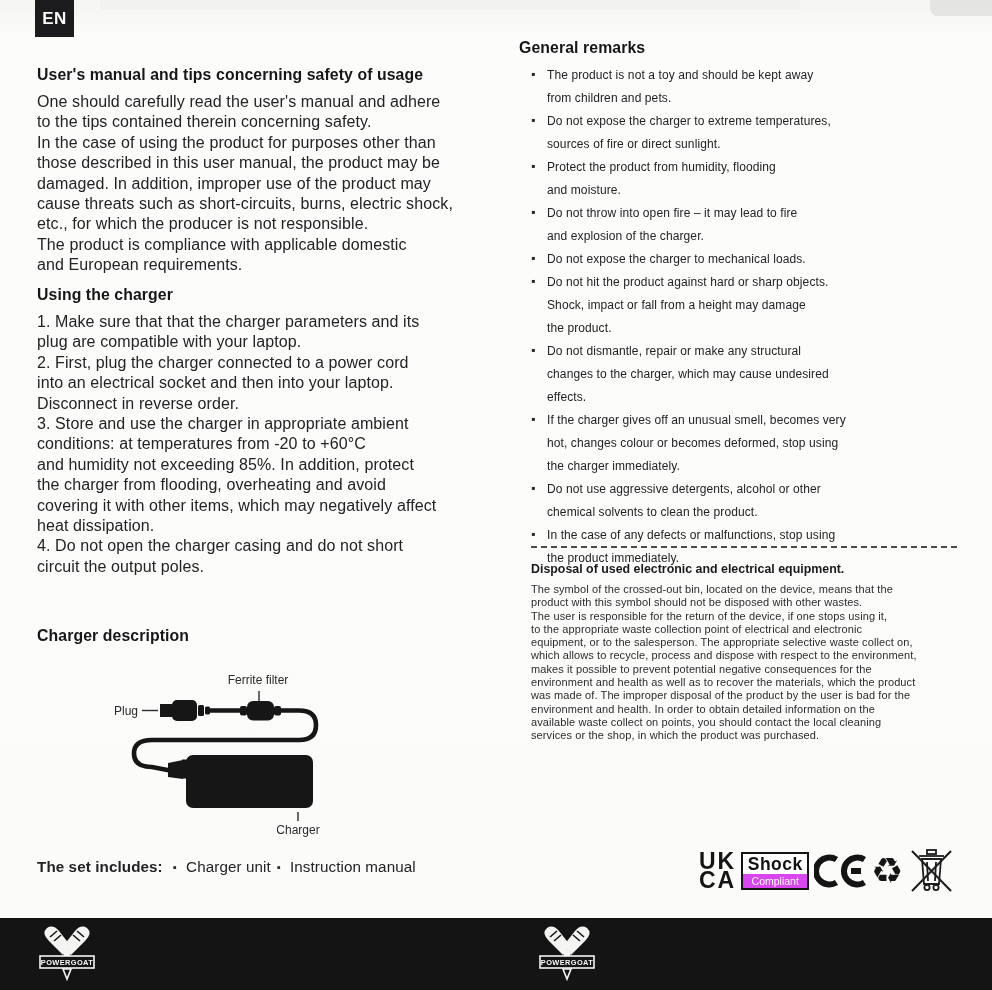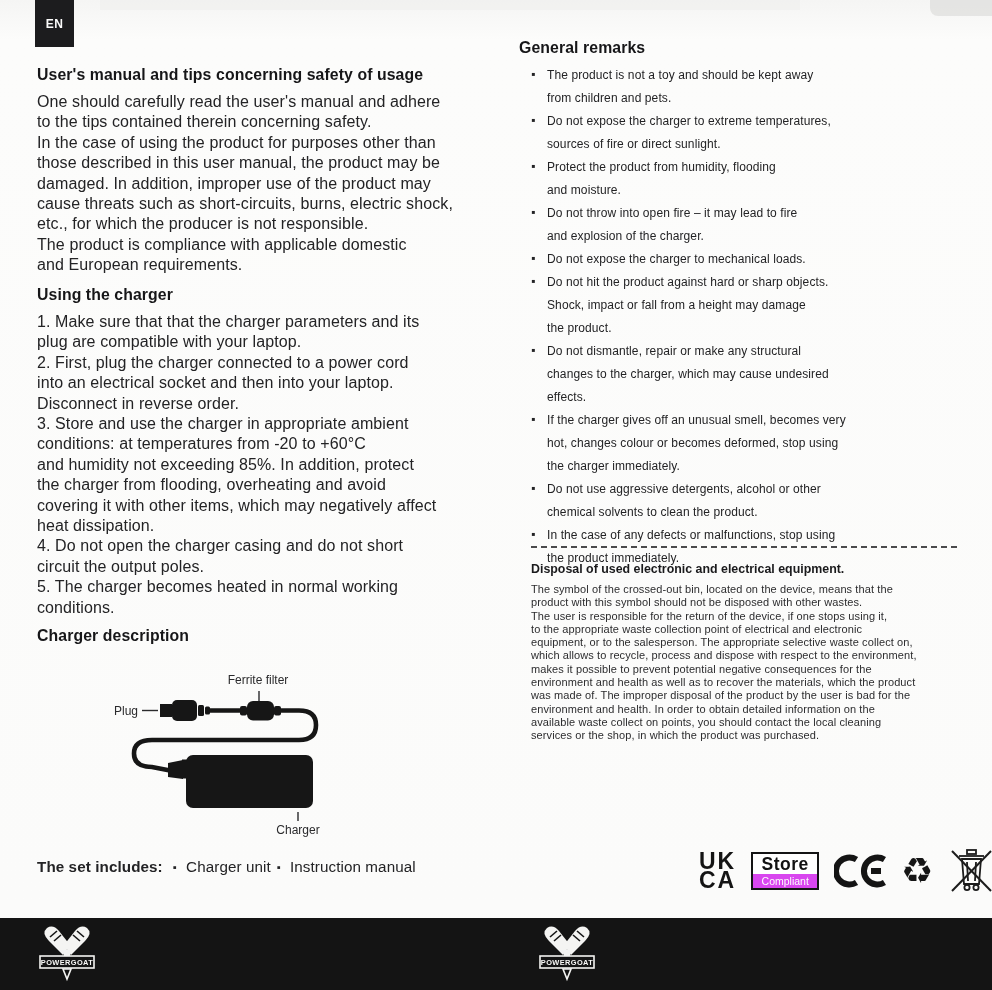--- a/index.html
+++ b/index.html
@@ -6,23 +6,23 @@
   .page {
     position:relative; width:992px; height:990px;
     background:linear-gradient(180deg,#f5f5f4 0%, #fcfcfb 4%, #fbfbfa 92%, #f7f7f6 100%);
     font-family:"Liberation Sans", sans-serif;
     color:#232325;
     overflow:hidden;
   }
   .artifact { position:absolute; pointer-events:none; }
   
   .en-badge {
-    position:absolute; left:35px; top:0; width:39px; height:47px;
+    position:absolute; left:35px; top:0; width:39px; height:37px;
     background:#1c1c1e; color:#fafafa; display:flex; align-items:center; justify-content:center;
-    font-weight:bold; font-size:12px; letter-spacing:0.5px;
+    font-weight:bold; font-size:17px; letter-spacing:0.5px;
   }
   .abs { position:absolute; margin:0; }
   h2.sec {
     font-size:15.8px; font-weight:bold; color:#161618; letter-spacing:0.1px; margin:0;
   }
   .body-text {
     font-size:16px; line-height:20.4px; letter-spacing:0.1px;
     white-space:pre-line; margin:0;
   }
   .steps p { margin:0; }
@@ -46,21 +46,21 @@
   
   .diagram { position:absolute; left:80px; top:663px; width:345px; height:190px; }
   .diagram text { font-size:12px; fill:#2a2a2c; font-family:"Liberation Sans",sans-serif; }
   
   .set-line { position:absolute; left:37px; top:858px; font-size:15.2px; letter-spacing:0.1px; }
   .set-line .lbl { font-weight:bold; }
   ul.set-items { list-style:none; display:inline; margin:0; padding:0; }
   ul.set-items li { display:inline; padding-left:6px; }
   ul.set-items li::before { content:"▪"; font-size:11px; padding-right:9px; vertical-align:1px; }
   
-  .marks { position:absolute; left:699px; top:845px; height:52px; display:flex; align-items:center; gap:15px; }
+  .marks { position:absolute; left:699px; top:845px; height:52px; display:flex; align-items:center; gap:5px; }
   .ukca { font-weight:bold; font-size:23px; line-height:19px; letter-spacing:2px; color:#141414; text-align:center; }
   .rohs { border:2.5px solid #141414; background:#fff; width:64px; text-align:center; }
   .rohs .t { font-weight:bold; font-size:17.5px; line-height:20px; color:#121212; letter-spacing:0.5px; }
   .rohs .b { background:#d946ef; color:#fdfdfd; font-size:10.5px; line-height:14px; padding:0 2px; }
   .recycle-glyph { font-family:"DejaVu Sans",sans-serif; font-size:36px; color:#151515; line-height:36px; }
   
   .bottom-bar {
     position:absolute; left:0; top:918px; width:992px; height:72px; background:#141414;
   }
   .goat-logo { position:absolute; top:6px; }
@@ -100,22 +100,20 @@
 into an electrical socket and then into your laptop.
 Disconnect in reverse order.</p>
       <p class="body-text">3. Store and use the charger in appropriate ambient
 conditions: at temperatures from -20 to +60°C
 and humidity not exceeding 85%. In addition, protect
 the charger from flooding, overheating and avoid
 covering it with other items, which may negatively affect
 heat dissipation.</p>
       <p class="body-text">4. Do not open the charger casing and do not short
 circuit the output poles.</p>
-      <p class="body-text">5. The charger becomes heated in normal working
-conditions.</p>
     </div>
 
   <h2 class="sec abs" style="left:37px; top:627px;">Charger description</h2>
 
   <svg class="diagram" viewBox="0 0 345 190">
 
     <text x="178" y="21" text-anchor="middle">Ferrite filter</text>
     <line x1="179" y1="28" x2="179" y2="41" stroke="#2a2a2c" stroke-width="1.4"></line>
     <text x="58" y="52" text-anchor="end">Plug</text>
     <line x1="62" y1="47.5" x2="78" y2="47.5" stroke="#2a2a2c" stroke-width="1.4"></line>
@@ -190,21 +188,21 @@
 environment and health. In order to obtain detailed information on the
 available waste collect on points, you should contact the local cleaning
 services or the shop, in which the product was purchased.</p>
 
   <div class="marks">
     <div class="ukca">
       <div>UK</div>
       <div>CA</div>
     </div>
     <div class="rohs">
-      <div class="t">Store</div>
+      <div class="t">Shock</div>
       <div class="b">Compliant</div>
     </div>
     <svg width="52" height="34" viewBox="0 0 52 34">
       <path d="M 22.5 28.5 A 13.5 13.5 0 1 1 22.5 5.5" fill="none" stroke="#141414" stroke-width="6"></path>
       <path d="M 50.5 28.5 A 13.5 13.5 0 1 1 50.5 5.5" fill="none" stroke="#141414" stroke-width="6"></path>
       <line x1="37" y1="17" x2="47" y2="17" stroke="#141414" stroke-width="6"></line>
     </svg>
     <div class="recycle-glyph">♻</div>
     <svg width="44" height="46" viewBox="0 0 44 46">
       <g fill="none" stroke="#1c1c1c" stroke-width="1.8">

